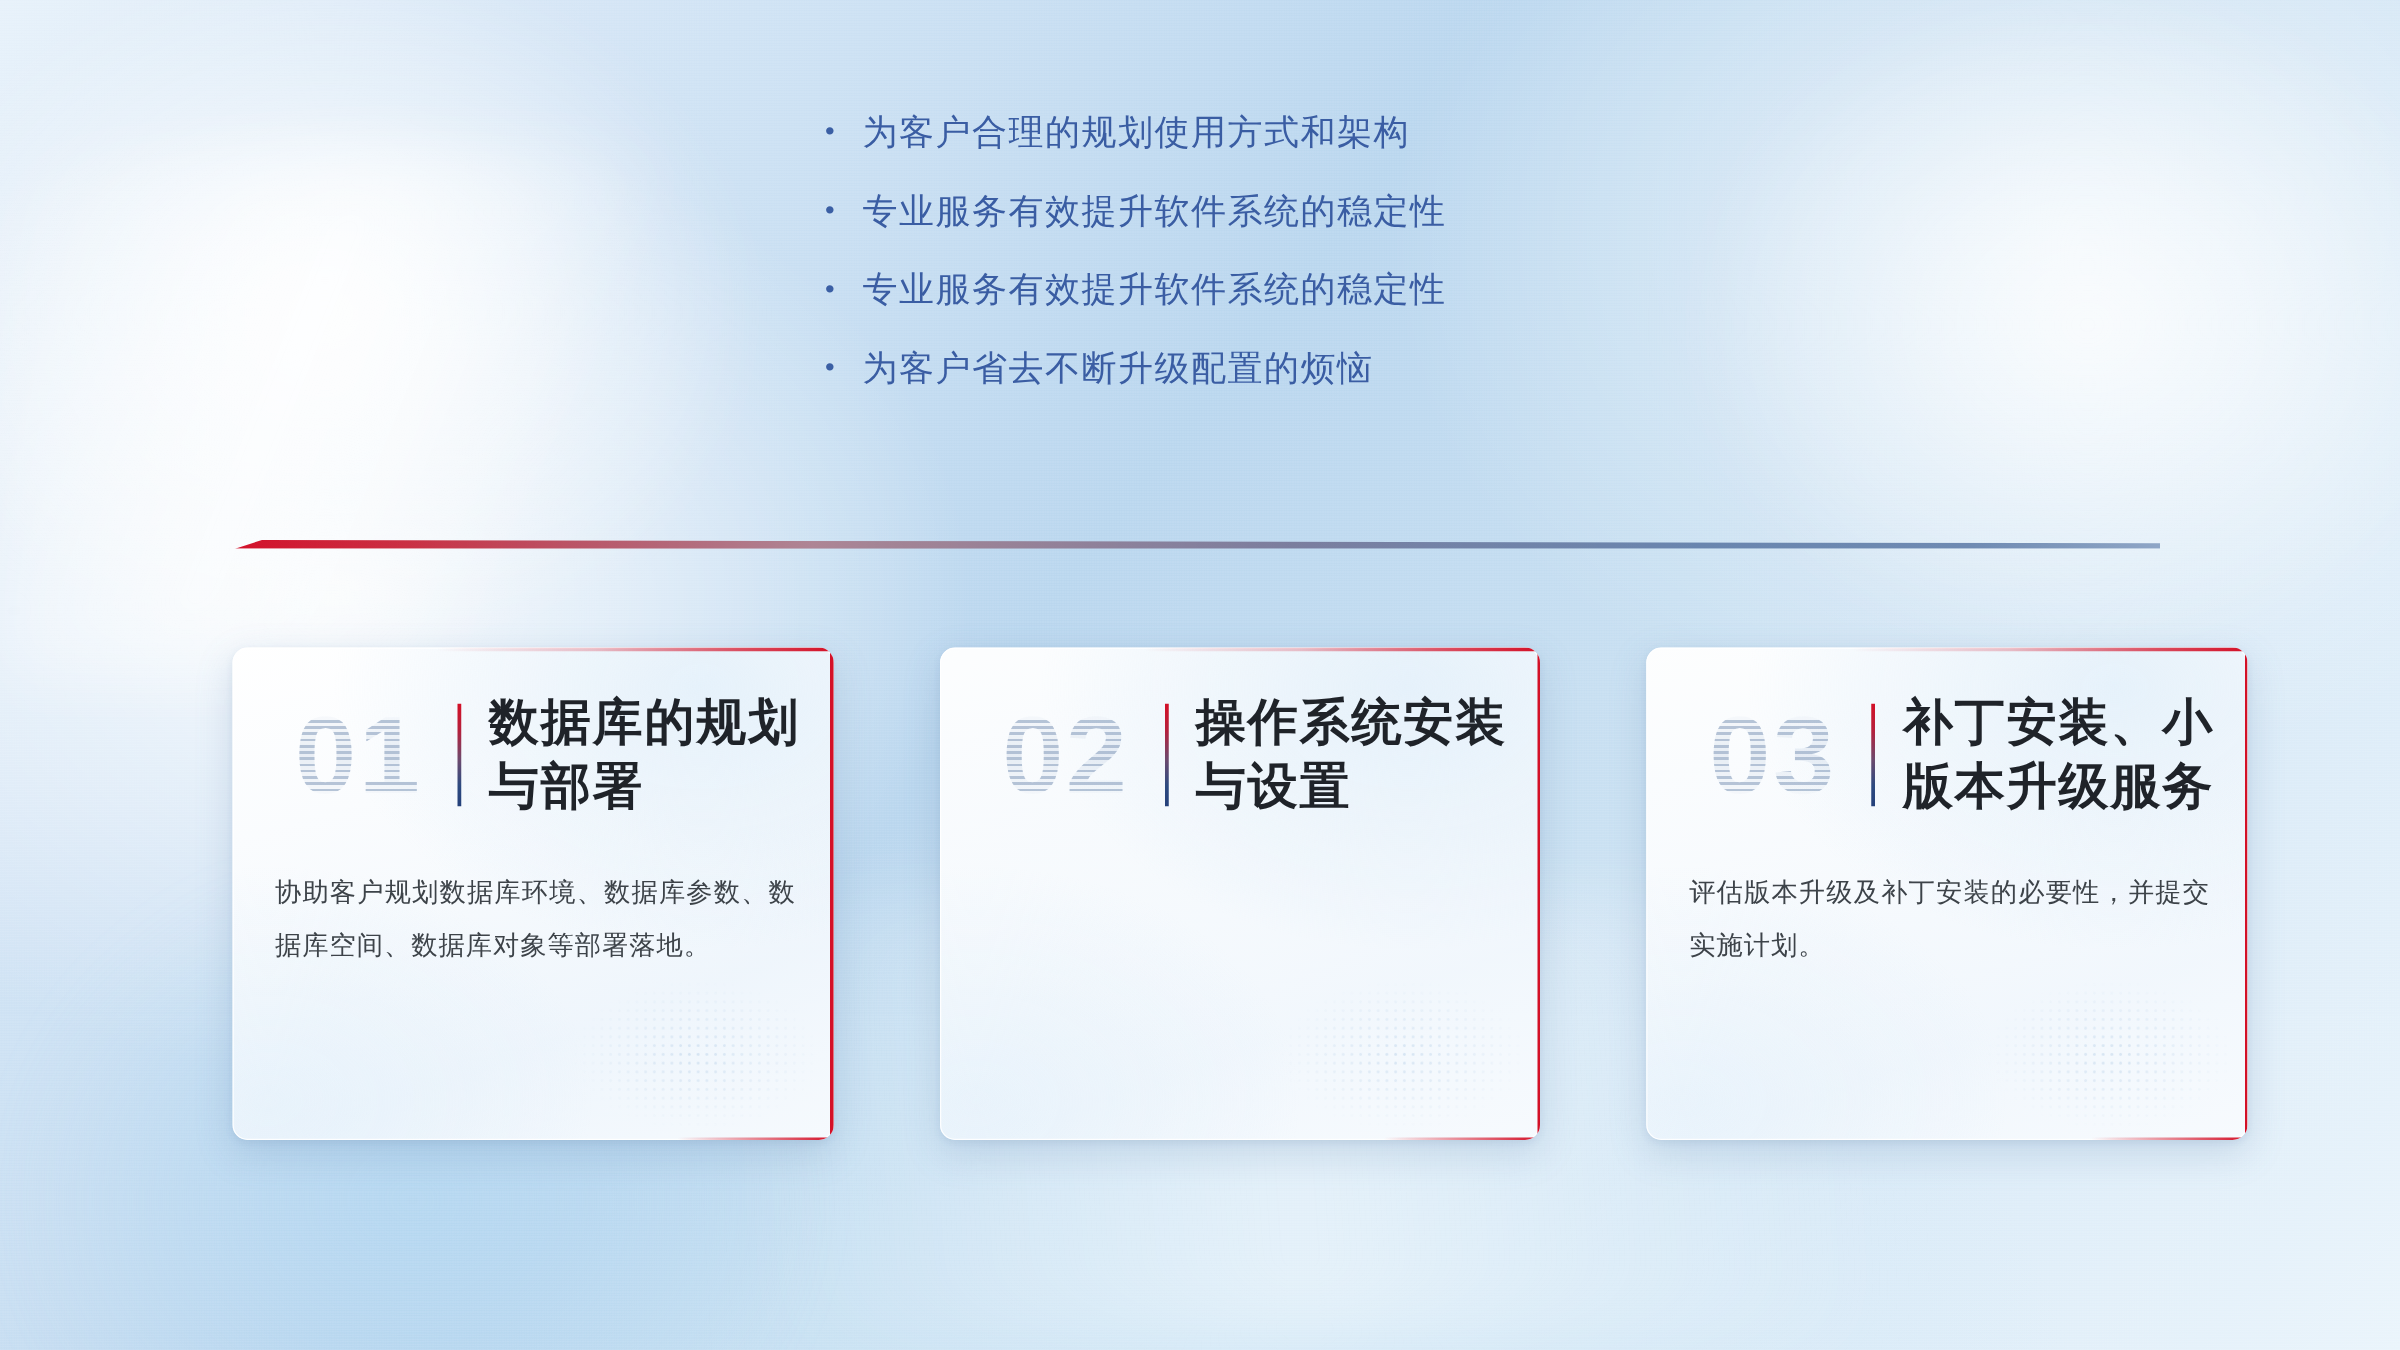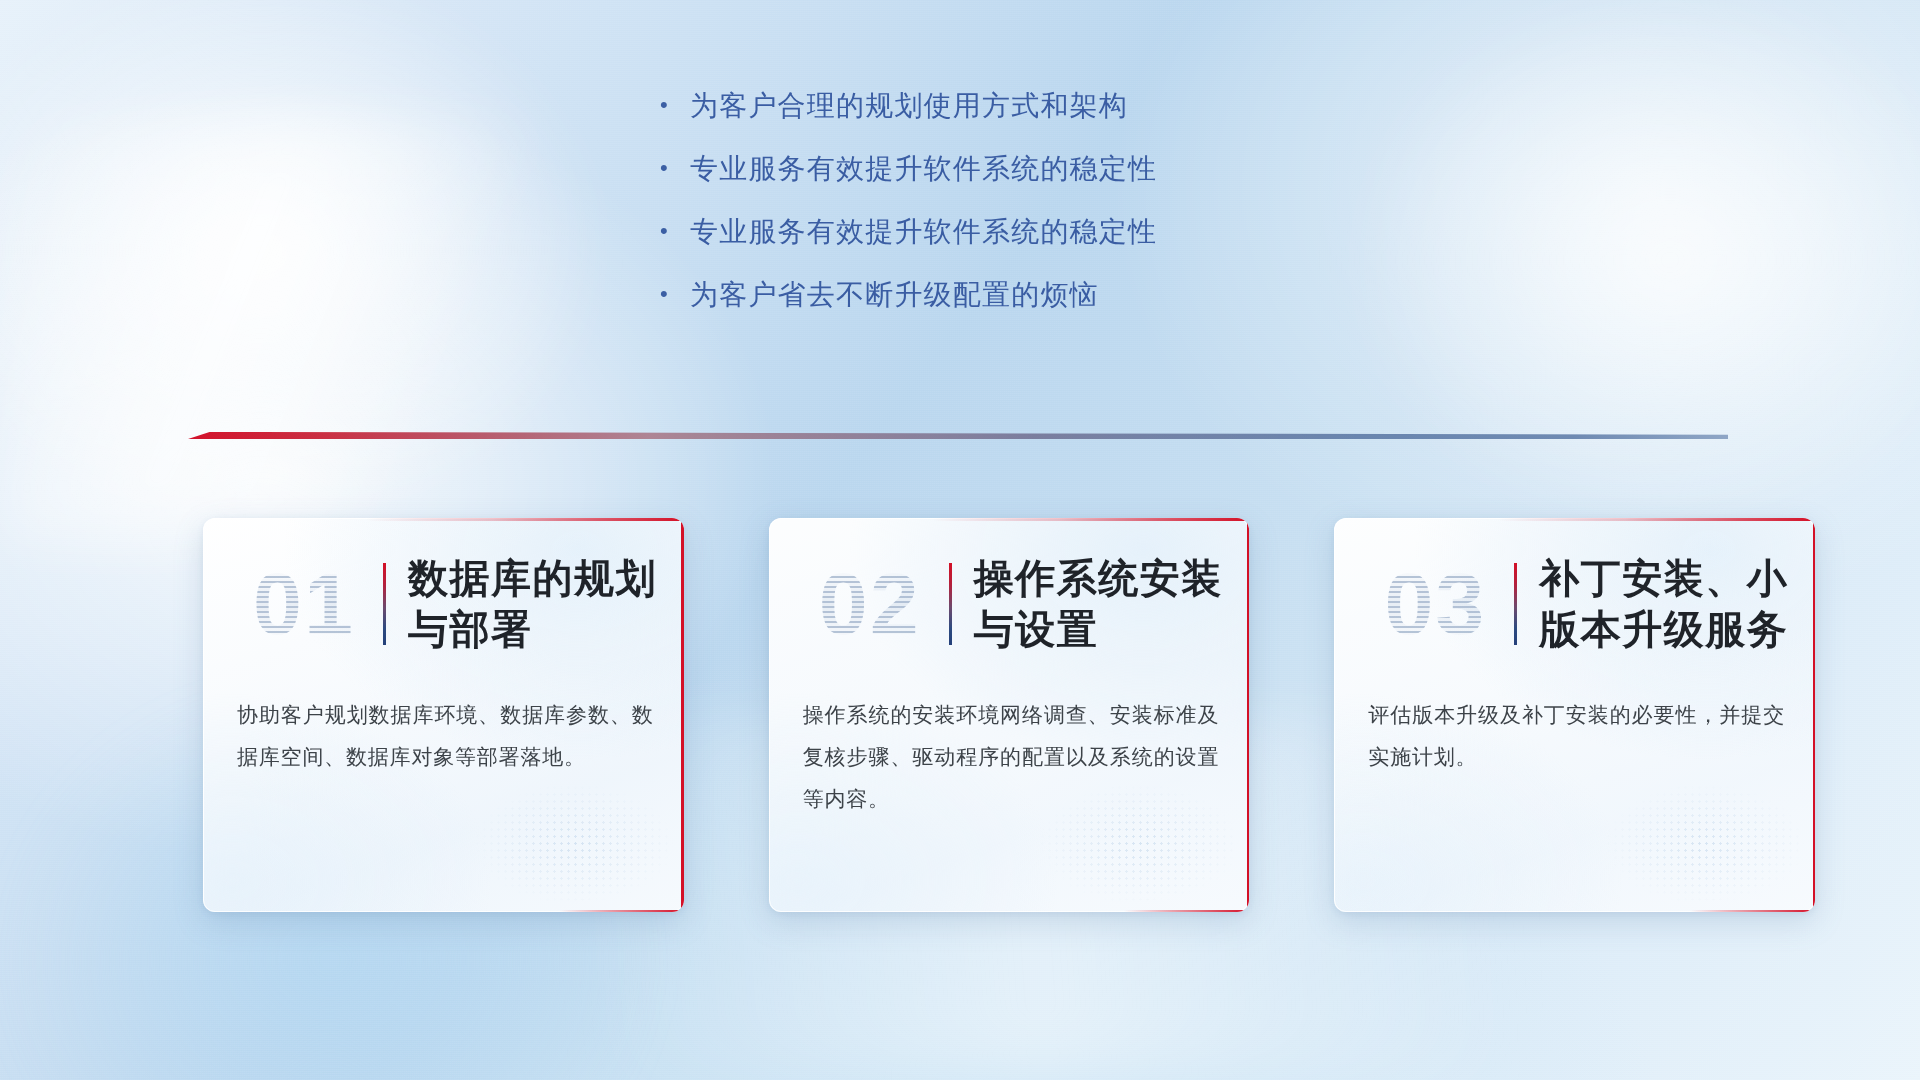--- a/index.html
+++ b/index.html
@@ -81,21 +81,21 @@
   }
   #divider-sheen{
     position:absolute; left:0; top:0; width:100%; height:7px;
     background:linear-gradient(90deg, rgba(255,255,255,0) 0%, rgba(255,255,255,.35) 30%, rgba(255,255,255,.12) 55%, rgba(255,255,255,0) 100%);
     clip-path:polygon(0% 100%, 1.4% 0%, 100% 38%, 100% 100%);
   }
 
   
   #cards{
     position:absolute; left:186px; top:518px; width:1612px; height:404px;
-    display:flex; gap:85px;margin-left:17px;
+    display:flex; gap:85px;
   }
   .card{
     position:relative; width:496px; height:394px;
     border-radius:12px;
     background:
       linear-gradient(160deg, rgba(255,255,255,.96) 0%, rgba(250,252,254,.93) 40%, rgba(243,248,253,.92) 72%, rgba(248,251,254,.95) 100%);
     box-shadow:0 10px 30px rgba(95,130,175,.22), 0 2px 6px rgba(95,130,175,.12);
     overflow:hidden;
   }
   
@@ -233,21 +233,20 @@
     <div class="card-dots"></div>
     <div class="card-inner-edge"></div>
     <div class="card-accent-top"></div>
     <div class="card-accent-right"></div>
     <div class="card-accent-bottom"></div>
     <div class="card-head">
       <div class="card-num">02</div>
       <div class="card-rule"></div>
       <div class="card-title">操作系统安装与设置</div>
     </div>
-    <div class="card-body">操作系统的安装环境网络调查、安装标准及复核步骤、驱动程序的配置以及系统的设置等内容。</div>
   </div>
 
   <div class="card">
     <div class="card-tint"></div>
     <div class="card-dots"></div>
     <div class="card-inner-edge"></div>
     <div class="card-accent-top"></div>
     <div class="card-accent-right"></div>
     <div class="card-accent-bottom"></div>
     <div class="card-head">

